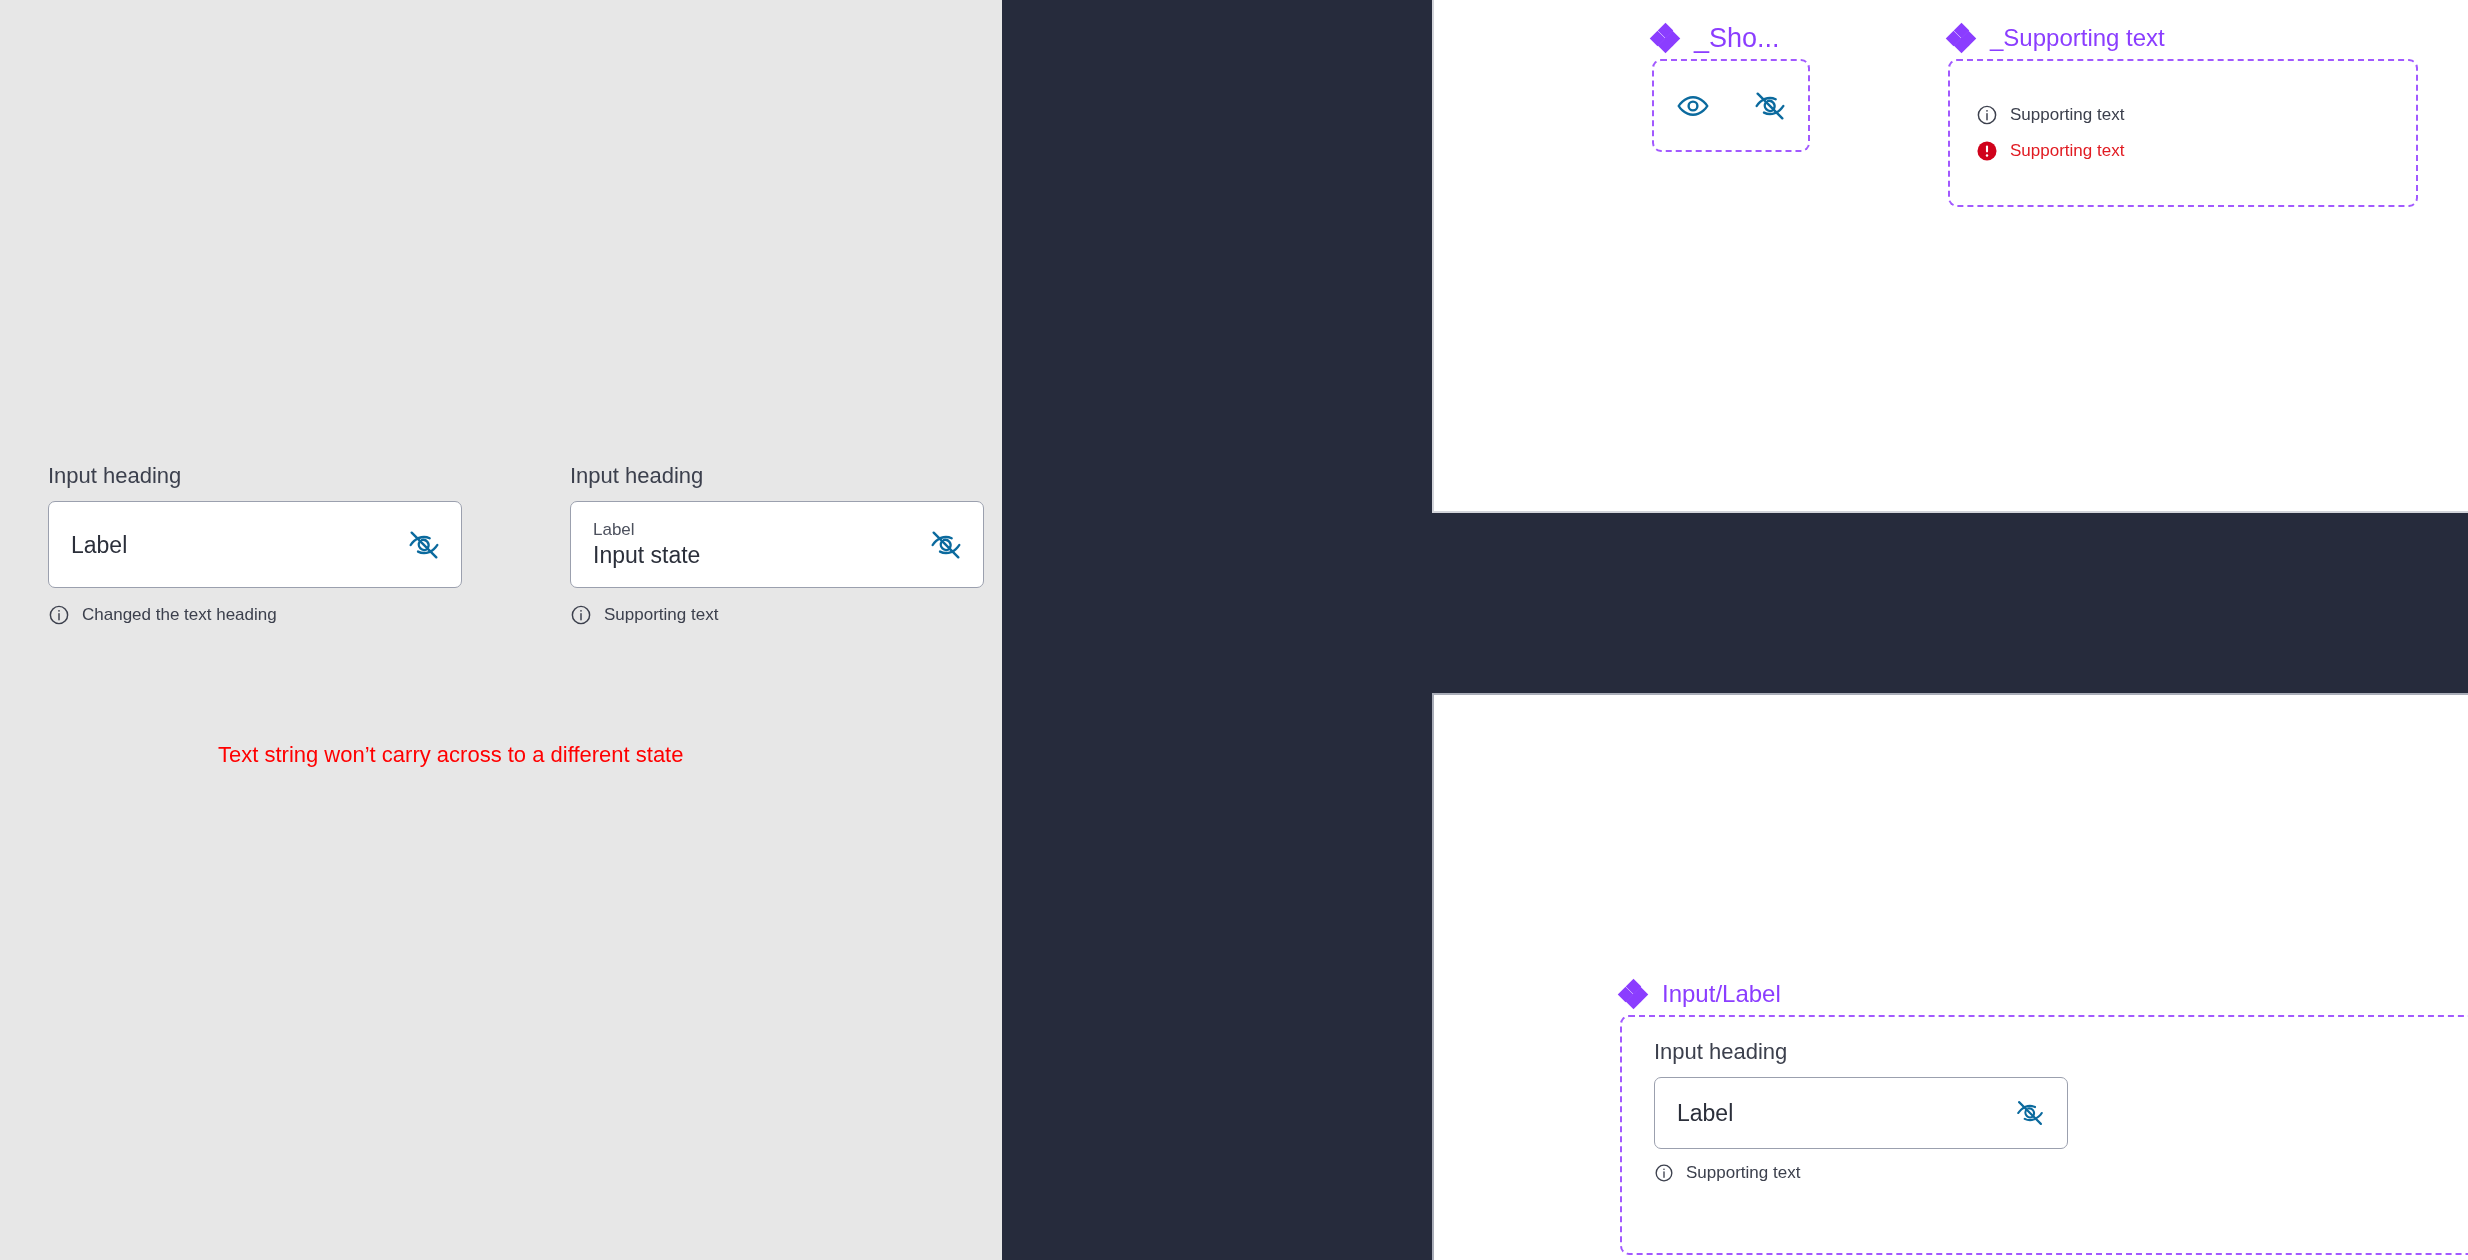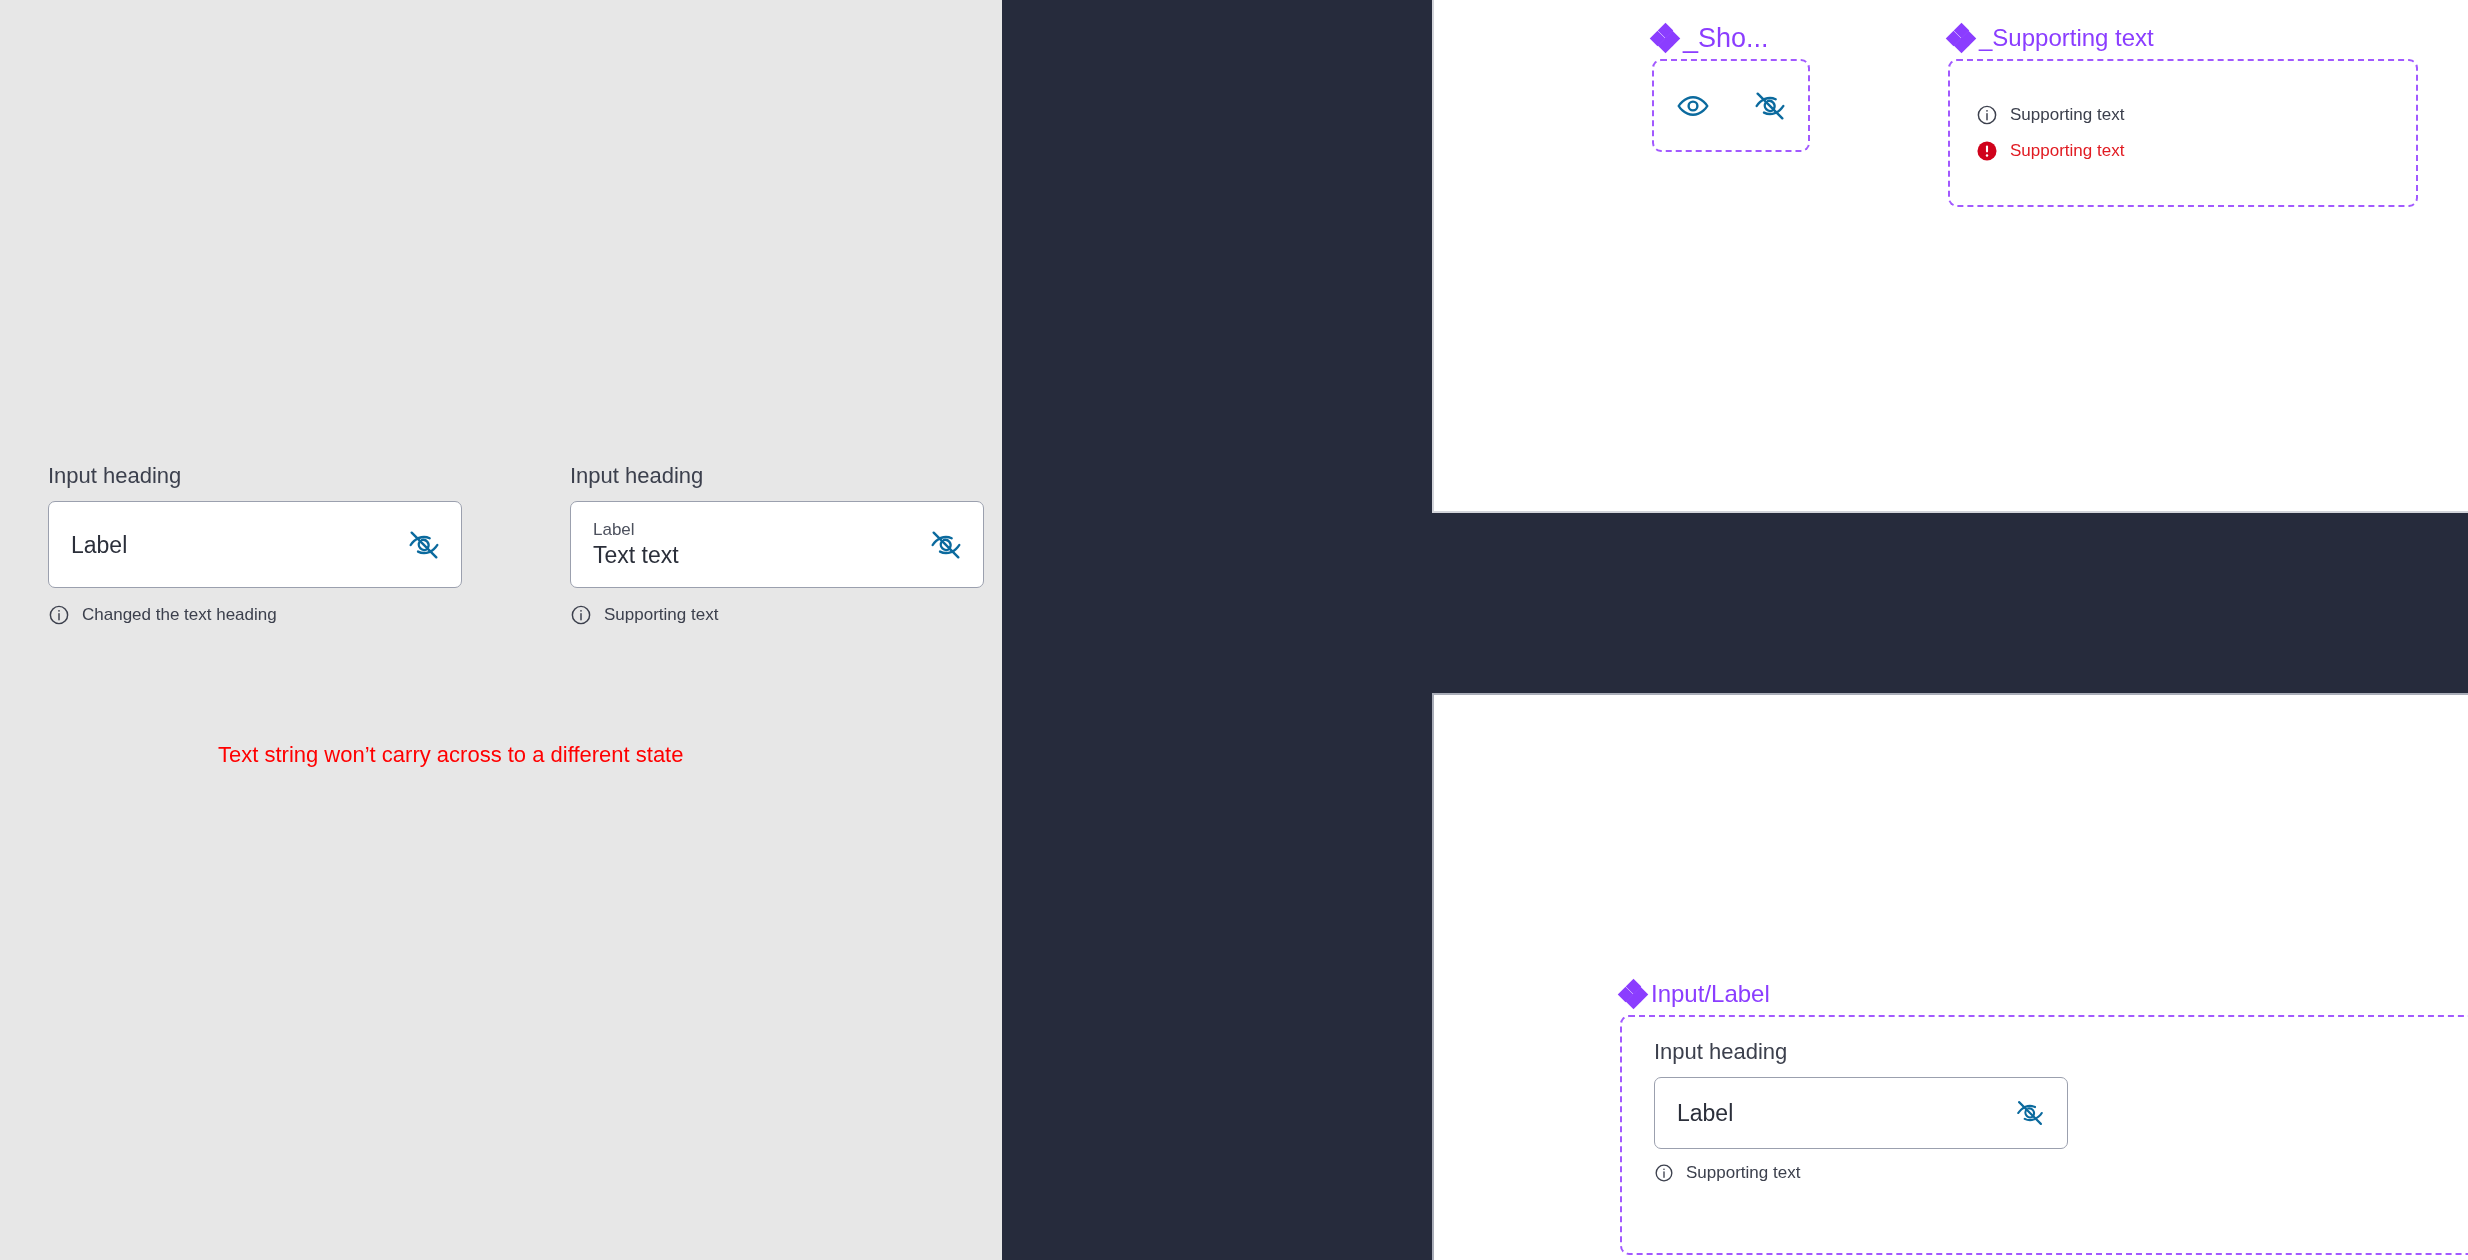--- a/index.html
+++ b/index.html
@@ -136,21 +136,21 @@
     text-align: center;
   }
 
   
   .comp {
     position: absolute;
   }
   .comp-title {
     display: flex;
     align-items: center;
-    gap: 5px;
+    gap: 16px;
     margin-bottom: 5px;
     white-space: nowrap;
   }
   .comp-title .label {
     font-size: 24px;
     color: #8b3dff;
     line-height: 32px;
   }
   .comp-title.small .label { font-size: 27px; }
   .dashed-frame {
@@ -235,21 +235,21 @@
       </span>
       <span class="support-text">Changed the text heading</span>
     </div>
   </div>
 
   <div class="input-group" style="left:570px; top:463px; width:414px;">
     <div class="input-heading">Input heading</div>
     <div class="input-box" style="height:87px;">
       <div class="texts">
         <div class="float-label">Label</div>
-        <div class="input-value">Text text</div>
+        <div class="input-value">Input state</div>
       </div>
       <div class="eye-btn">
         <svg width="34" height="34" viewBox="0 0 24 24" fill="none" stroke="#0b6a9e" stroke-width="1.7" stroke-linecap="round" stroke-linejoin="round">
           <path d="M2.6 12S6 6.3 12 6.3c1.5 0 2.8.35 4 .92M21.4 12S18 17.7 12 17.7c-1.6 0-3-.4-4.2-1.03"></path>
           <path d="M9.2 9.3a3.8 3.8 0 0 0 5.4 5.3"></path>
           <path d="M14.9 13.6A3.8 3.8 0 0 0 10.6 8.4"></path>
           <line x1="3.3" y1="3.3" x2="20.7" y2="20.7"></line>
         </svg>
       </div>
     </div>

